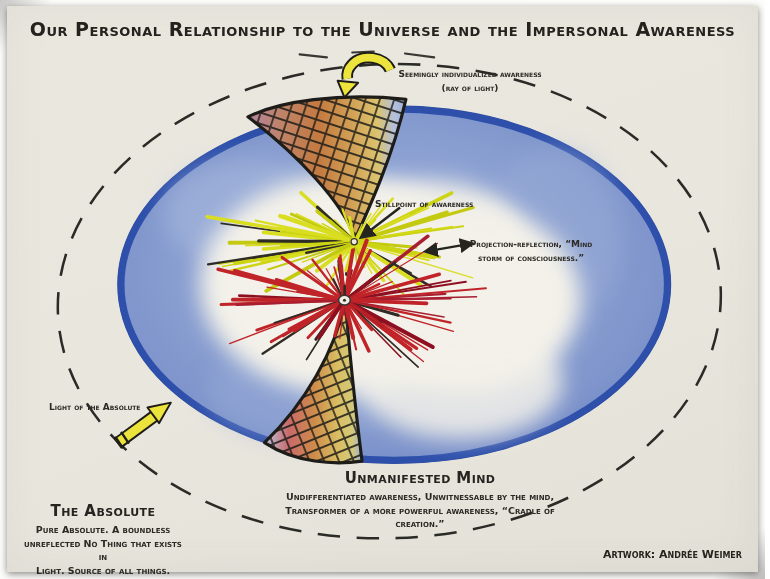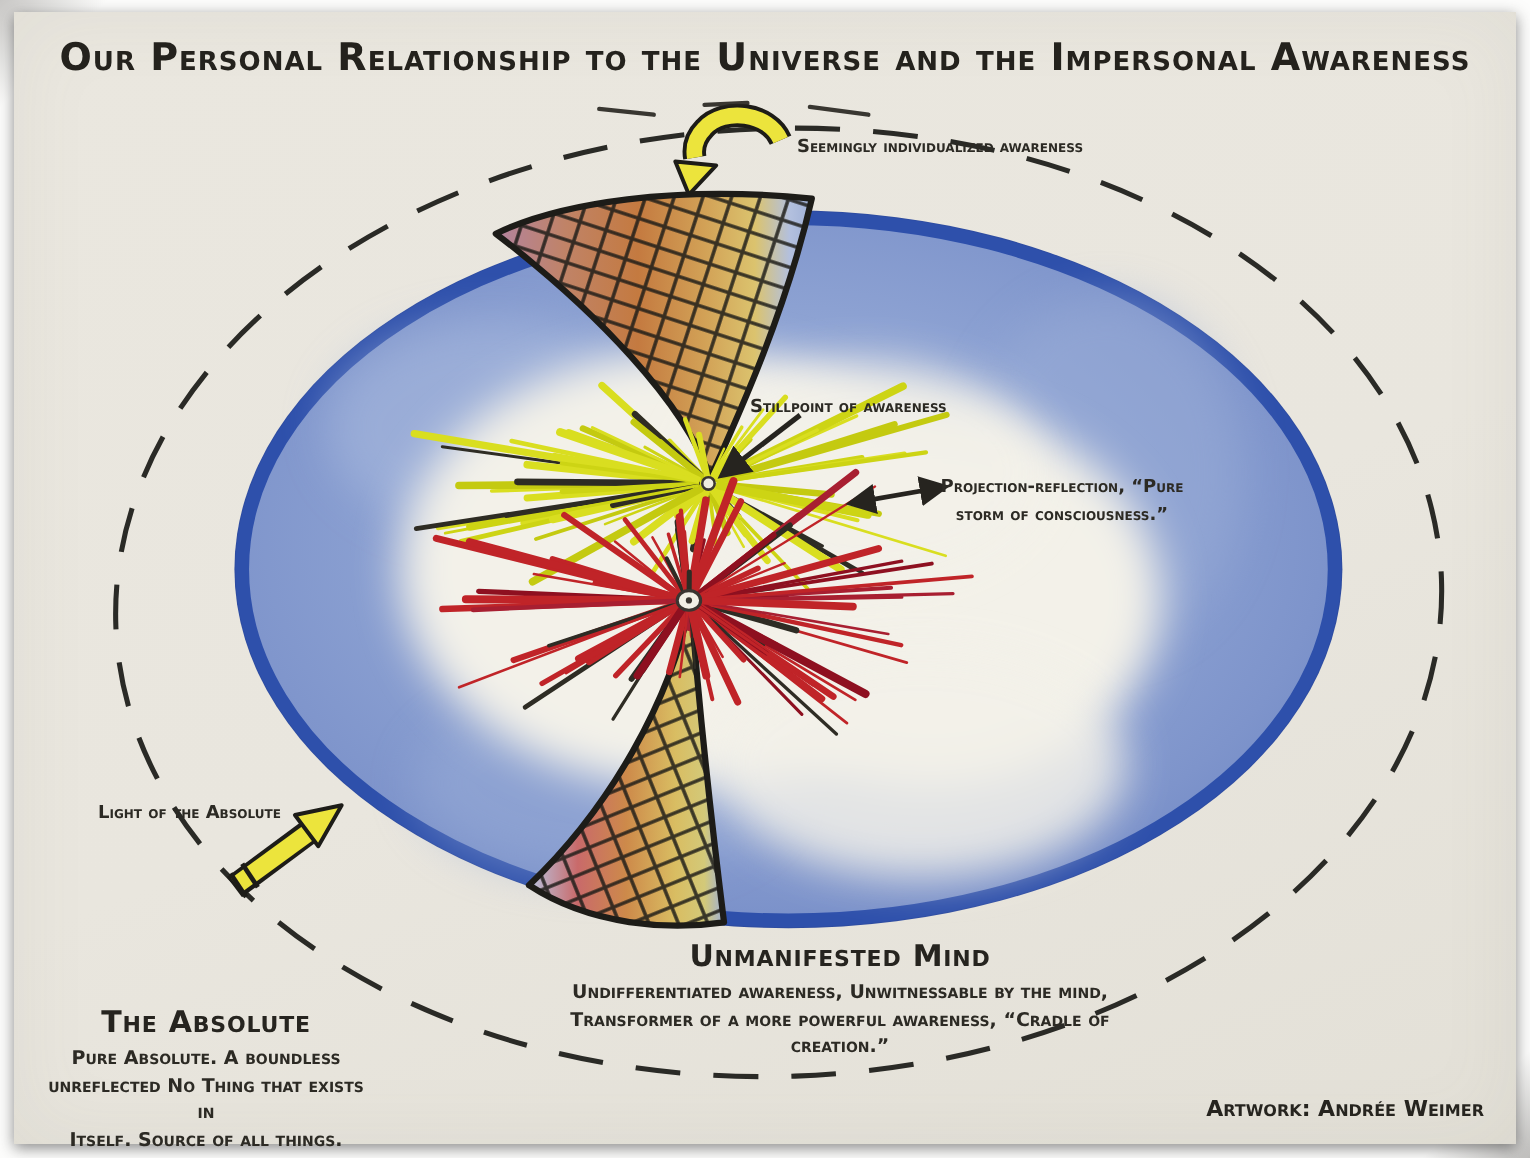--- a/index.html
+++ b/index.html
@@ -299,46 +299,47 @@
       <line x1="300" y1="49" x2="328" y2="52"></line>
       <line x1="354" y1="47" x2="376" y2="46"></line>
       <line x1="408" y1="48" x2="438" y2="52"></line>
     </g>
   </svg>
 
   <div class="lbl title">Our Personal Relationship to the Universe and the Impersonal Awareness</div>
 
   <div id="lbl-ray" class="lbl sm ctr">
     <div>Seemingly individualized awareness</div>
+    <div>(ray of light)</div>
   </div>
 
   <div id="lbl-stillpoint" class="lbl sm nowrap">Stillpoint of awareness</div>
 
   <div id="lbl-projection" class="lbl sm ctr">
-    <div>Projection-reflection, “Pure</div>
+    <div>Projection-reflection, “Mind</div>
     <div>storm of consciousness.”</div>
   </div>
 
 
 
   <div id="lbl-light" class="lbl sm nowrap">Light of the Absolute</div>
 
   <div id="lbl-unmanifested" class="lbl ctr">
     <div class="head">Unmanifested Mind</div>
     <div class="bodytxt">
       <div>Undifferentiated awareness, Unwitnessable by the mind,</div>
       <div>Transformer of a more powerful awareness, “Cradle of creation.”</div>
     </div>
   </div>
 
   <div id="lbl-absolute" class="lbl ctr">
     <div class="head">The Absolute</div>
     <div class="bodytxt">
       <div>Pure Absolute. A boundless</div>
       <div>unreflected No Thing that exists in</div>
-      <div>Itself. Source of all things.</div>
+      <div>Light. Source of all things.</div>
     </div>
   </div>
 
   <div id="credit" class="lbl nowrap">Artwork: Andrée Weimer</div>
 
  </div>
 </div>
 
 </body></html>

